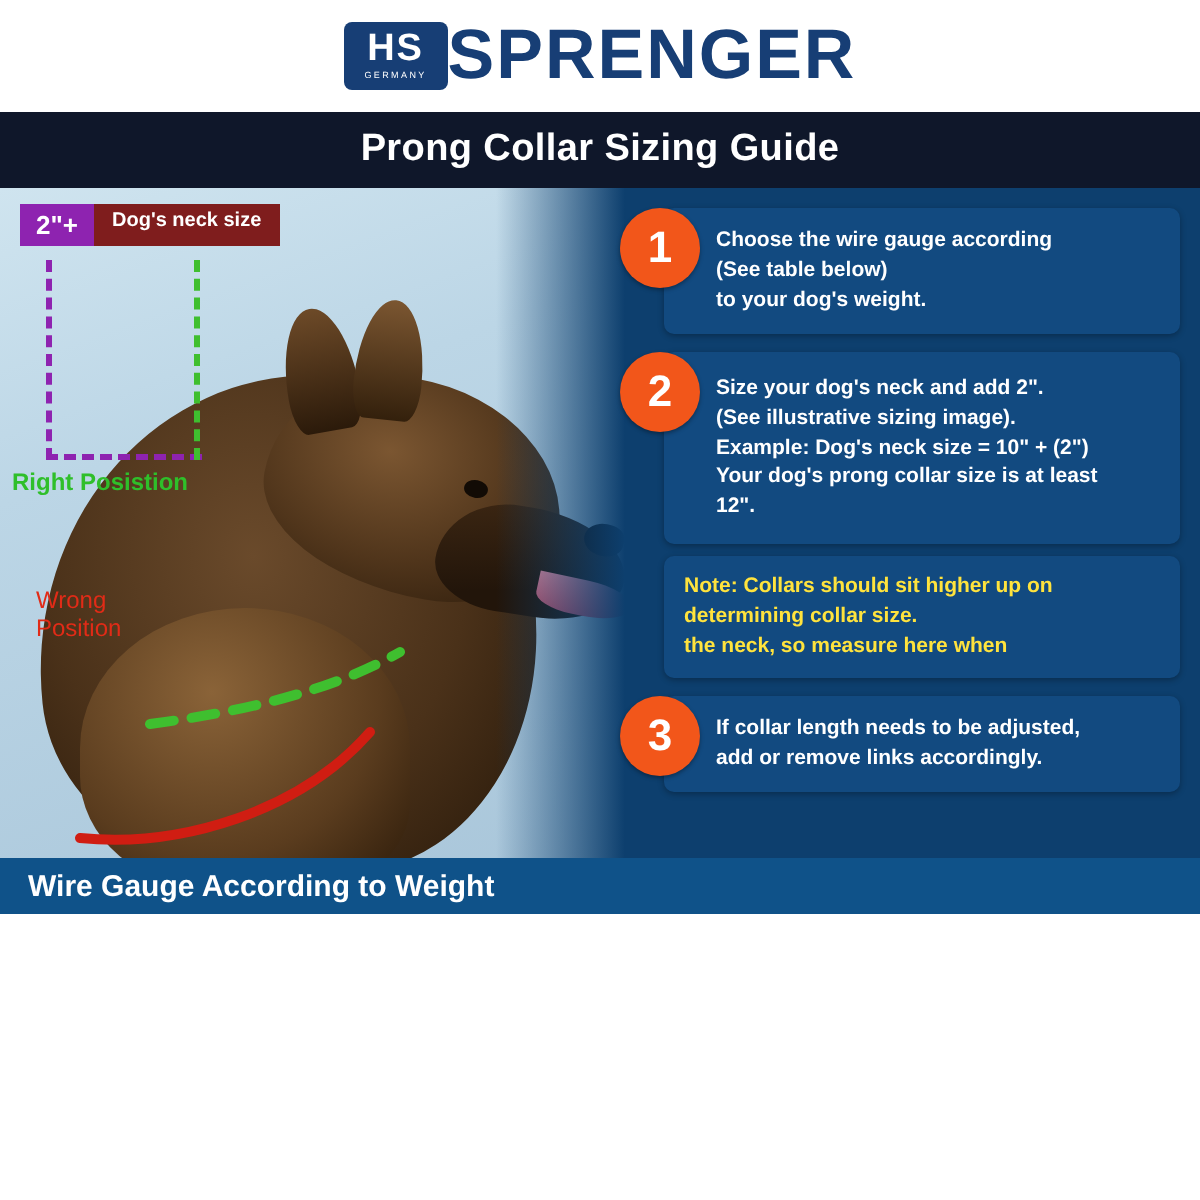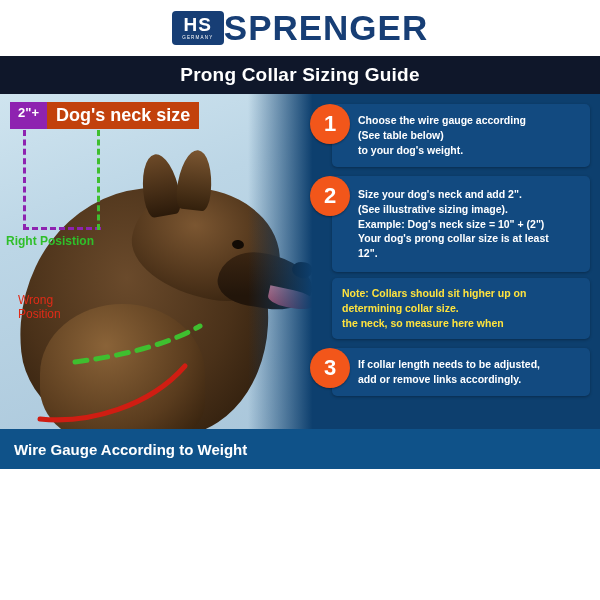--- a/index.html
+++ b/index.html
@@ -130,22 +130,22 @@
     position: absolute; left: 10px; top: 8px;
     display: flex; align-items: stretch; gap: 0;
     z-index: 6;
   }
   .chip-purple {
     background: #8e23b0; color: #ffffff;
     font-size: 13px; font-weight: bold;
     padding: 3px 8px;
   }
   .chip-green {
-    background: #c2410c; color: #ffffff;
-    font-size: 18px; font-weight: bold;
+    background: #7f1d1d; color: #ffffff;
+    font-size: 10px; font-weight: bold;
     padding: 3px 9px;
   }
 
   
   .v-dash-purple {
     position: absolute; left: 23px; top: 36px; width: 0; height: 100px;
     border-left: 3px dashed #8e23b0; z-index: 5;
   }
   .h-dash-purple {
     position: absolute; left: 23px; top: 133px; width: 78px; height: 0;
@@ -202,21 +202,21 @@
     color: #ffe33d;
     font-size: 10.5px;
     font-weight: bold;
     line-height: 1.42;
     box-shadow: 0 1px 3px rgba(0,0,0,.3);
   }
   .step-line { display: block; }
 
   
   .table-head {
-    height: 40px;
+    height: 28px;
     background: #0f5289;
     display: flex; align-items: center;
     padding-left: 14px;
   }
   .table-head span {
     color: #ffffff; font-size: 15px; font-weight: bold;
   }
   .table-wrap { padding: 10px 12px 12px 12px; background: #ffffff; }
   table { width: 100%; border-collapse: collapse; table-layout: fixed; }
   td {

